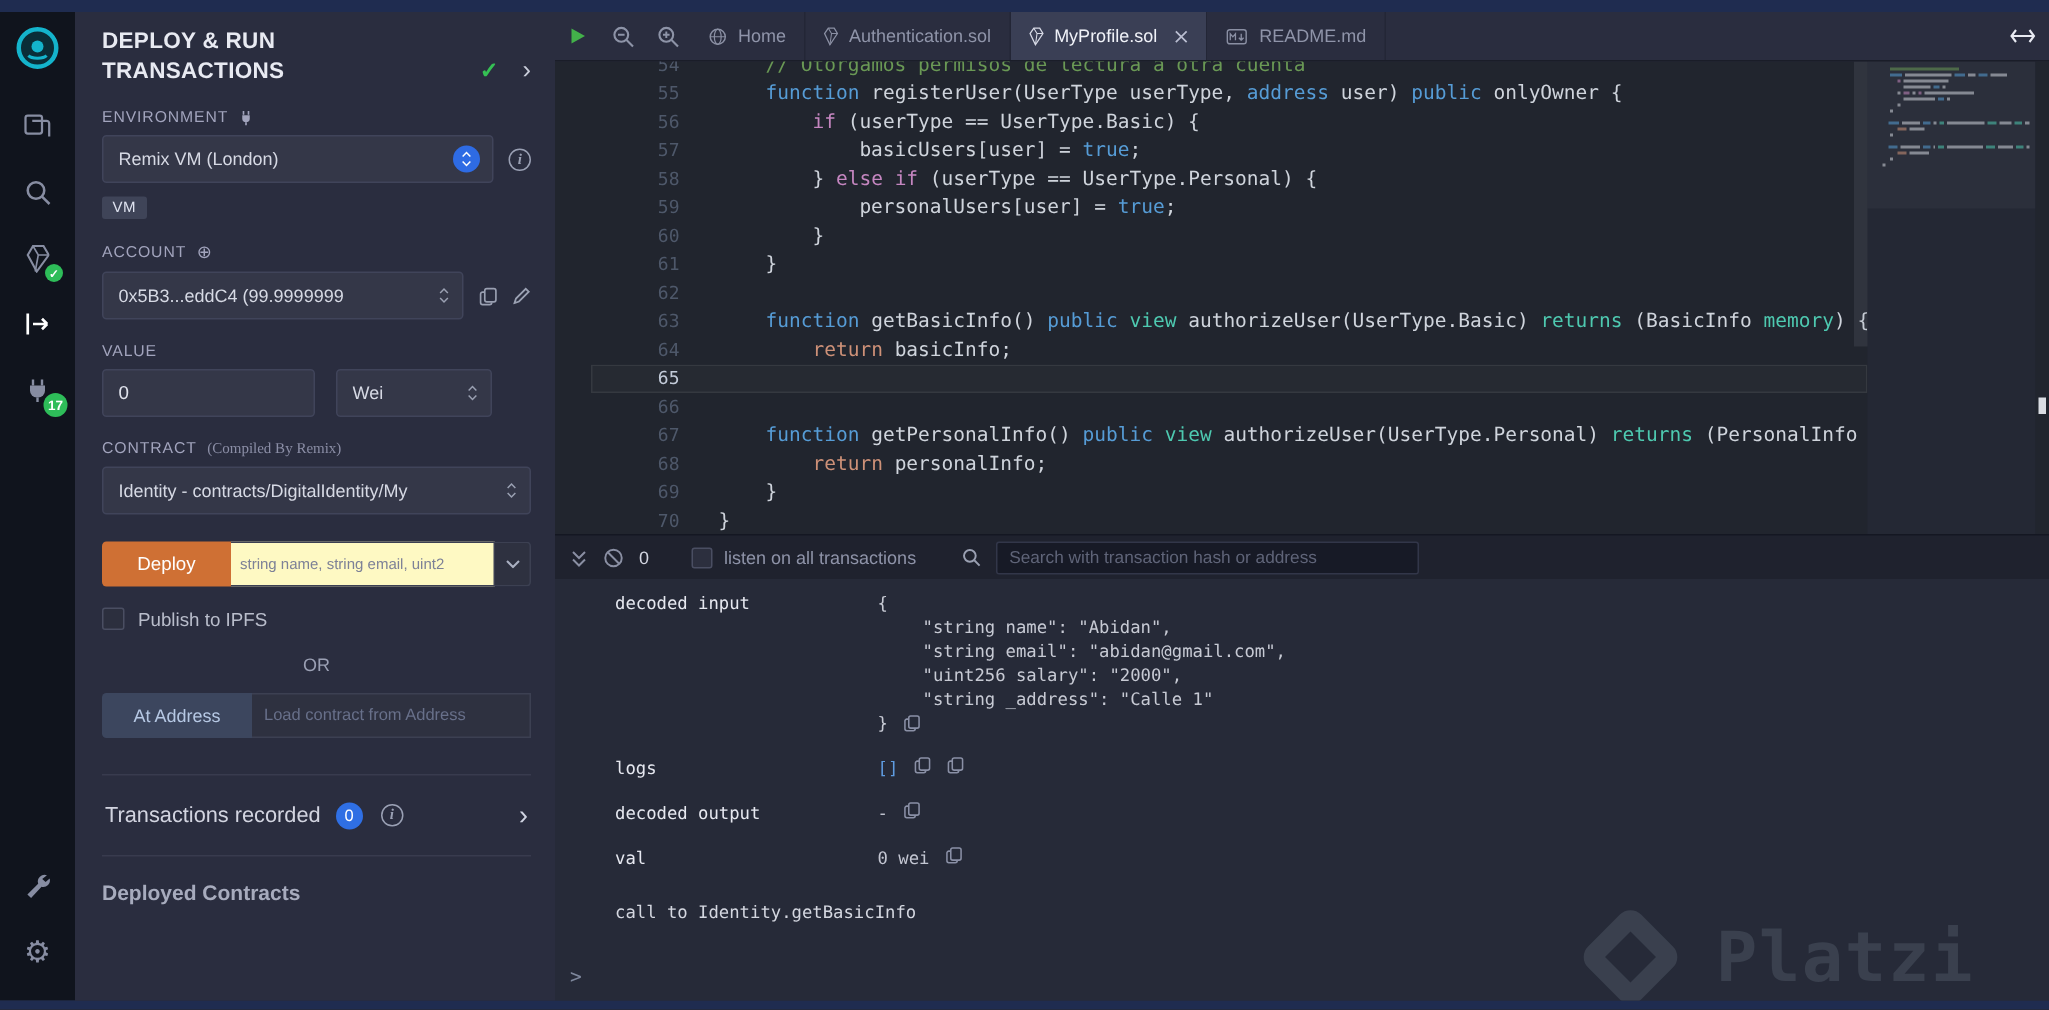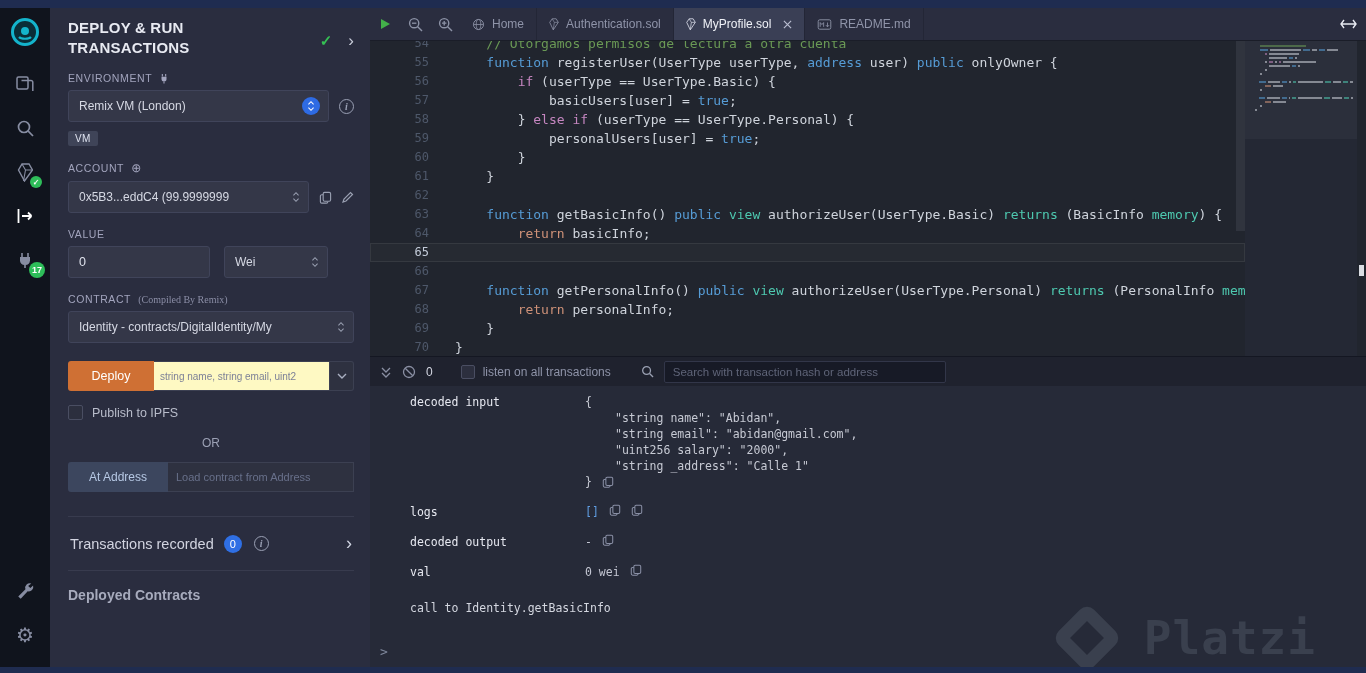--- a/index.html
+++ b/index.html
@@ -15,21 +15,21 @@
   .ib-item{width:50px;height:44px;display:flex;align-items:center;justify-content:center;color:#878da2;position:relative;cursor:pointer;}
   .ib-item.active{color:#ffffff;}
   .ib-badge{position:absolute;border-radius:50%;background:#2ebd59;color:#fff;display:flex;align-items:center;justify-content:center;}
   .ib-badge.check{right:8px;bottom:6px;width:12px;height:12px;font-size:8px;font-weight:700;}
   .ib-badge.num{right:5px;bottom:4px;width:16px;height:16px;font-size:9px;font-weight:700;}
   .ib-spacer{flex:1;}
   .gear-glyph{font-size:20px;line-height:1;}
 
   
   .side-panel{width:320px;flex:none;background:#2a2d3f;padding:10px 16px 0 18px;overflow:hidden;position:relative;}
-  .panel-header{display:flex;justify-content:space-between;align-items:center;margin-bottom:4px;}
+  .panel-header{display:flex;justify-content:space-between;align-items:flex-end;margin-bottom:4px;}
   .panel-title{font-size:15px;font-weight:700;color:#e8eaf2;line-height:1.3;max-width:180px;letter-spacing:.2px;}
   .panel-header-icons{display:flex;gap:16px;margin-top:6px;align-items:center;}
   .hdr-check{color:#35c054;font-size:15px;font-weight:700;}
   .hdr-chev{color:#c9cdda;font-size:17px;cursor:pointer;}
   .field{margin-top:15px;}
   .label-row{display:flex;align-items:center;gap:7px;margin-bottom:6px;}
   .flabel{font-size:10.5px;color:#a2a4bd;letter-spacing:.6px;}
   .fnote{font-size:10px;color:#8b8ea6;font-family:Liberation Serif, serif;}
   .row{display:flex;align-items:center;}
   .grow{flex:1;}
@@ -71,21 +71,21 @@
   .tab.active{background:#3a3f55;color:#f0f2f8;}
   .tab-icon{display:inline-flex;color:#8a8fa3;}
   .tab.active .tab-icon{color:#d7dae6;}
   .tab-close{margin-left:5px;color:#b9bdd0;display:inline-flex;cursor:pointer;}
   .tb-expand{margin-left:auto;width:36px;display:flex;align-items:center;justify-content:center;color:#e8eaf2;cursor:pointer;}
 
   
   .editor{display:flex;background:#21252e;height:315px;position:relative;flex:none;overflow:hidden;}
   .code-area{flex:1;overflow:hidden;font-family:"DejaVu Sans Mono",monospace;font-size:13px;line-height:19px;}
   #code-lines{margin-top:-7px;}
-  .code-line{display:flex;height:19px;}
+  .code-line{display:flex;height:19px;margin-left:24px;}
   .code-line.active{background:rgba(255,255,255,0.025);box-shadow:inset 0 0 0 1px rgba(255,255,255,0.07);flex-direction:column;}
   .gutter{flex:none;width:85px;text-align:right;padding-right:26px;color:#4e586a;font-size:12px;}
   .code-line.active .gutter{color:#c3cbd9;}
   .line-content{white-space:pre;overflow:hidden;}
   .tok-kw{color:#569cd6;}
   .tok-mod{color:#4ec9b0;}
   .tok-ctl{color:#c586c0;}
   .tok-ret{color:#ce9178;}
   .tok-id{color:#cfd4dc;}
   .tok-cm{color:#6a9955;}

